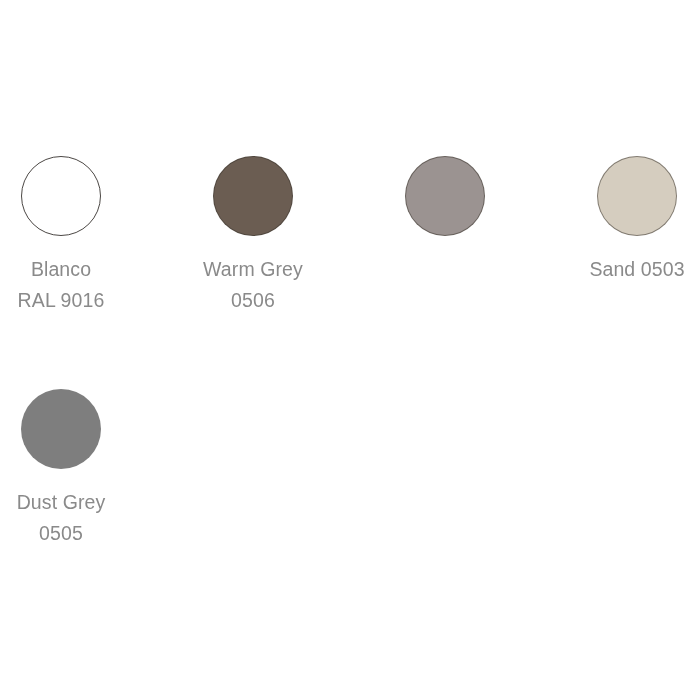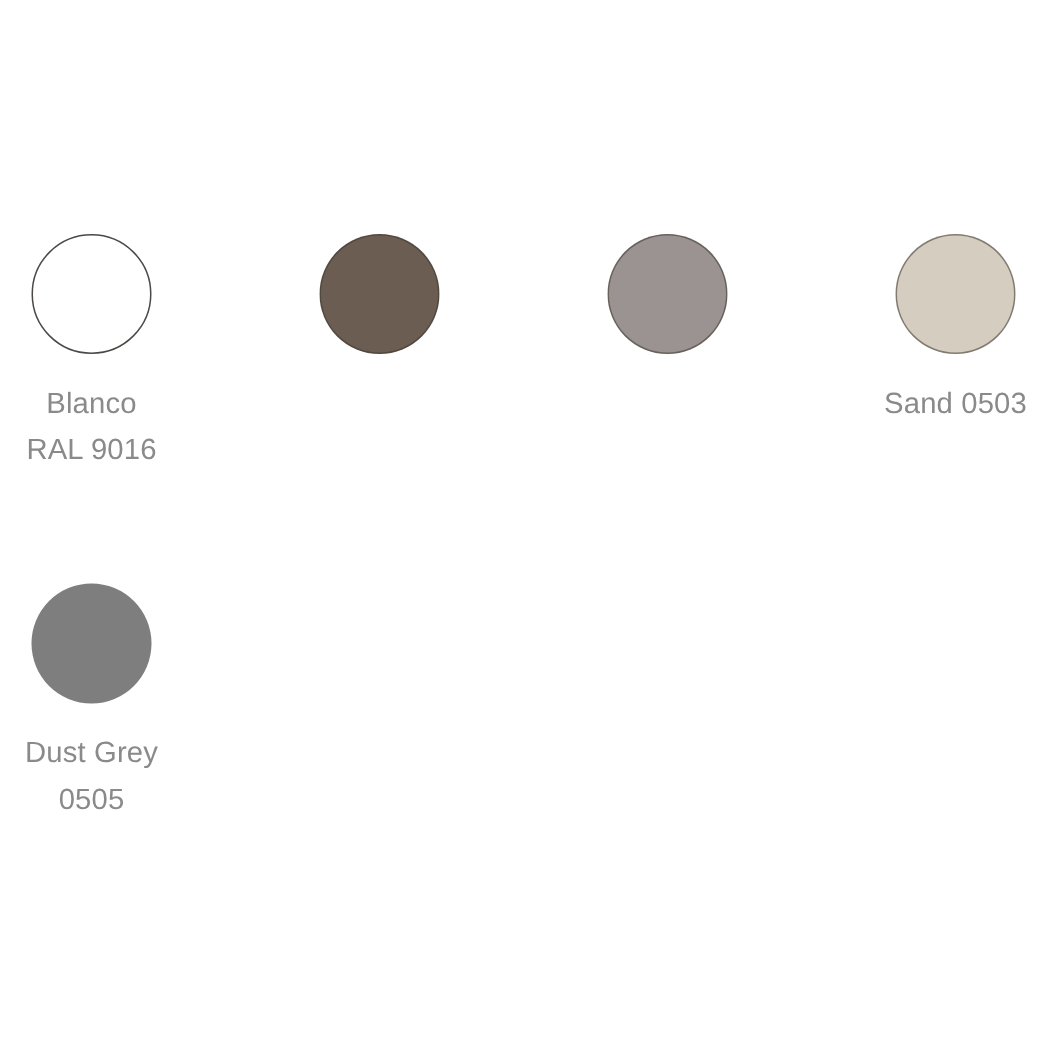--- a/index.html
+++ b/index.html
@@ -92,20 +92,22 @@
         <div class="swatch-disc-wrap">
           <div class="swatch-disc outlined" style="background: rgb(255, 255, 255);"></div>
         </div>
         <div class="swatch-label">Blanco
 RAL 9016</div>
       </div>
       <div class="swatch-cell">
         <div class="swatch-disc-wrap">
           <div class="swatch-disc hairline" style="background: rgb(107, 93, 82);"></div>
         </div>
+        <div class="swatch-label">Warm Grey
+0506</div>
       </div>
       <div class="swatch-cell">
         <div class="swatch-disc-wrap">
           <div class="swatch-disc hairline" style="background: rgb(155, 147, 145);"></div>
         </div>
       </div>
       <div class="swatch-cell">
         <div class="swatch-disc-wrap">
           <div class="swatch-disc hairline" style="background: rgb(213, 205, 191);"></div>
         </div>

